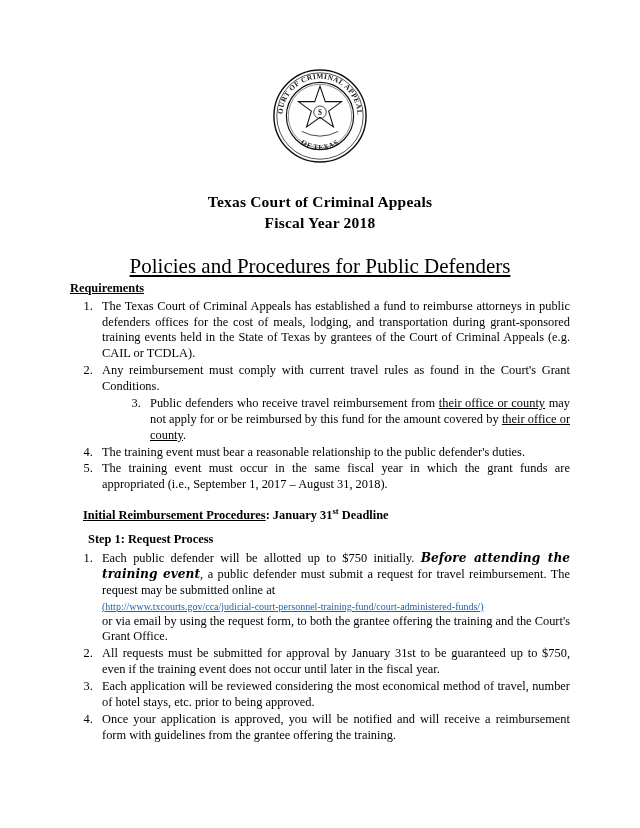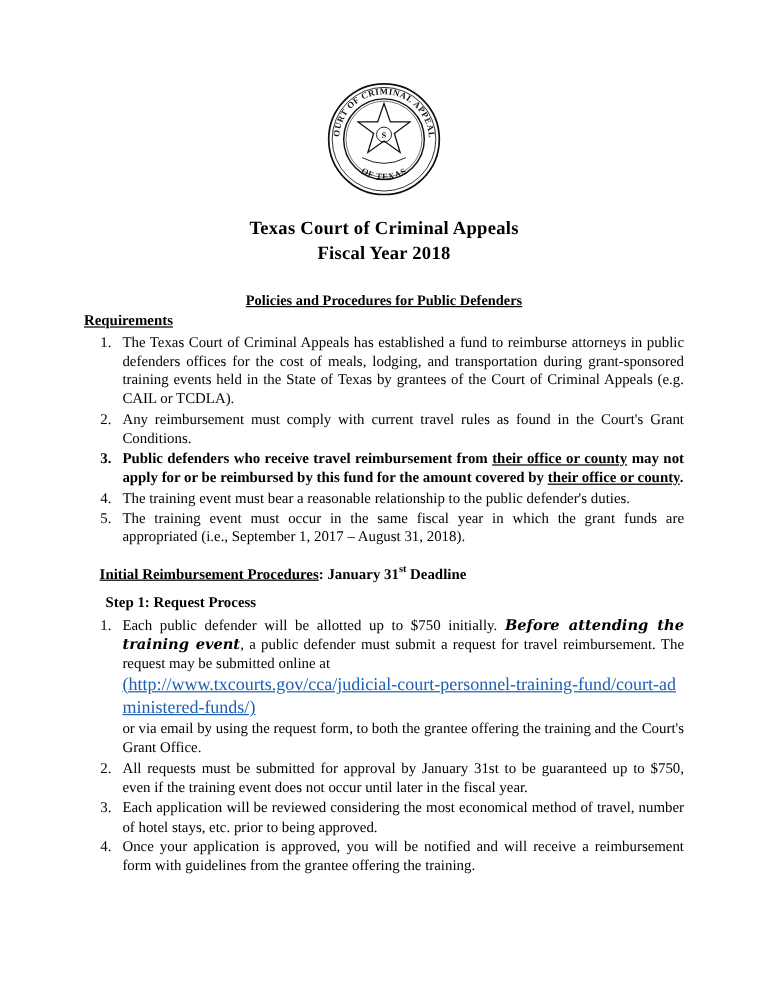--- a/index.html
+++ b/index.html
@@ -26,32 +26,32 @@
     text-align: center;
     padding-top: 68px;
   }
   .seal {
     width: 96px;
     height: 96px;
     display: inline-block;
   }
   .title-block {
     text-align: center;
-    margin-top: 12px;
+    margin-top: 24px;
     font-weight: bold;
     font-size: 15.5px;
     line-height: 1.35;
   }
   .title-block div {
     letter-spacing: .2px;
   }
   .subtitle {
     text-align: center;
-    font-weight: bold;
-    font-size: 12px;
+    font-weight: normal;
+    font-size: 21px;
     margin-top: 20px;
   }
   .subtitle span {
     text-decoration: underline;
   }
   .content {
     margin: 0 70px 0 70px;
     font-size: 12.4px;
     line-height: 1.28;
     text-align: justify;
@@ -84,32 +84,32 @@
     margin-bottom: 1px;
     padding-left: 6px;
     text-align: justify;
   }
   .step-head {
     font-weight: bold;
     margin-left: 18px;
     margin-top: 2px;
     margin-bottom: 3px;
   }
-  .b { font-weight: bold; }
+  .b { font-weight: normal; margin-left: 48px; }
   .u { text-decoration: underline; }
   .script {
     font-family: "DejaVu Serif", serif;
     font-style: italic;
     font-weight: bold;
     font-size: 12.2px;
   }
   .link {
     color: #1a5fb4;
     text-decoration: underline;
-    font-size: 15px;
+    font-size: 10px;
     word-break: break-all;
   }
   .linkline {
     font-size: 11px;
   }
 </style>
 </head>
 <body>
 
 <div class="page">

